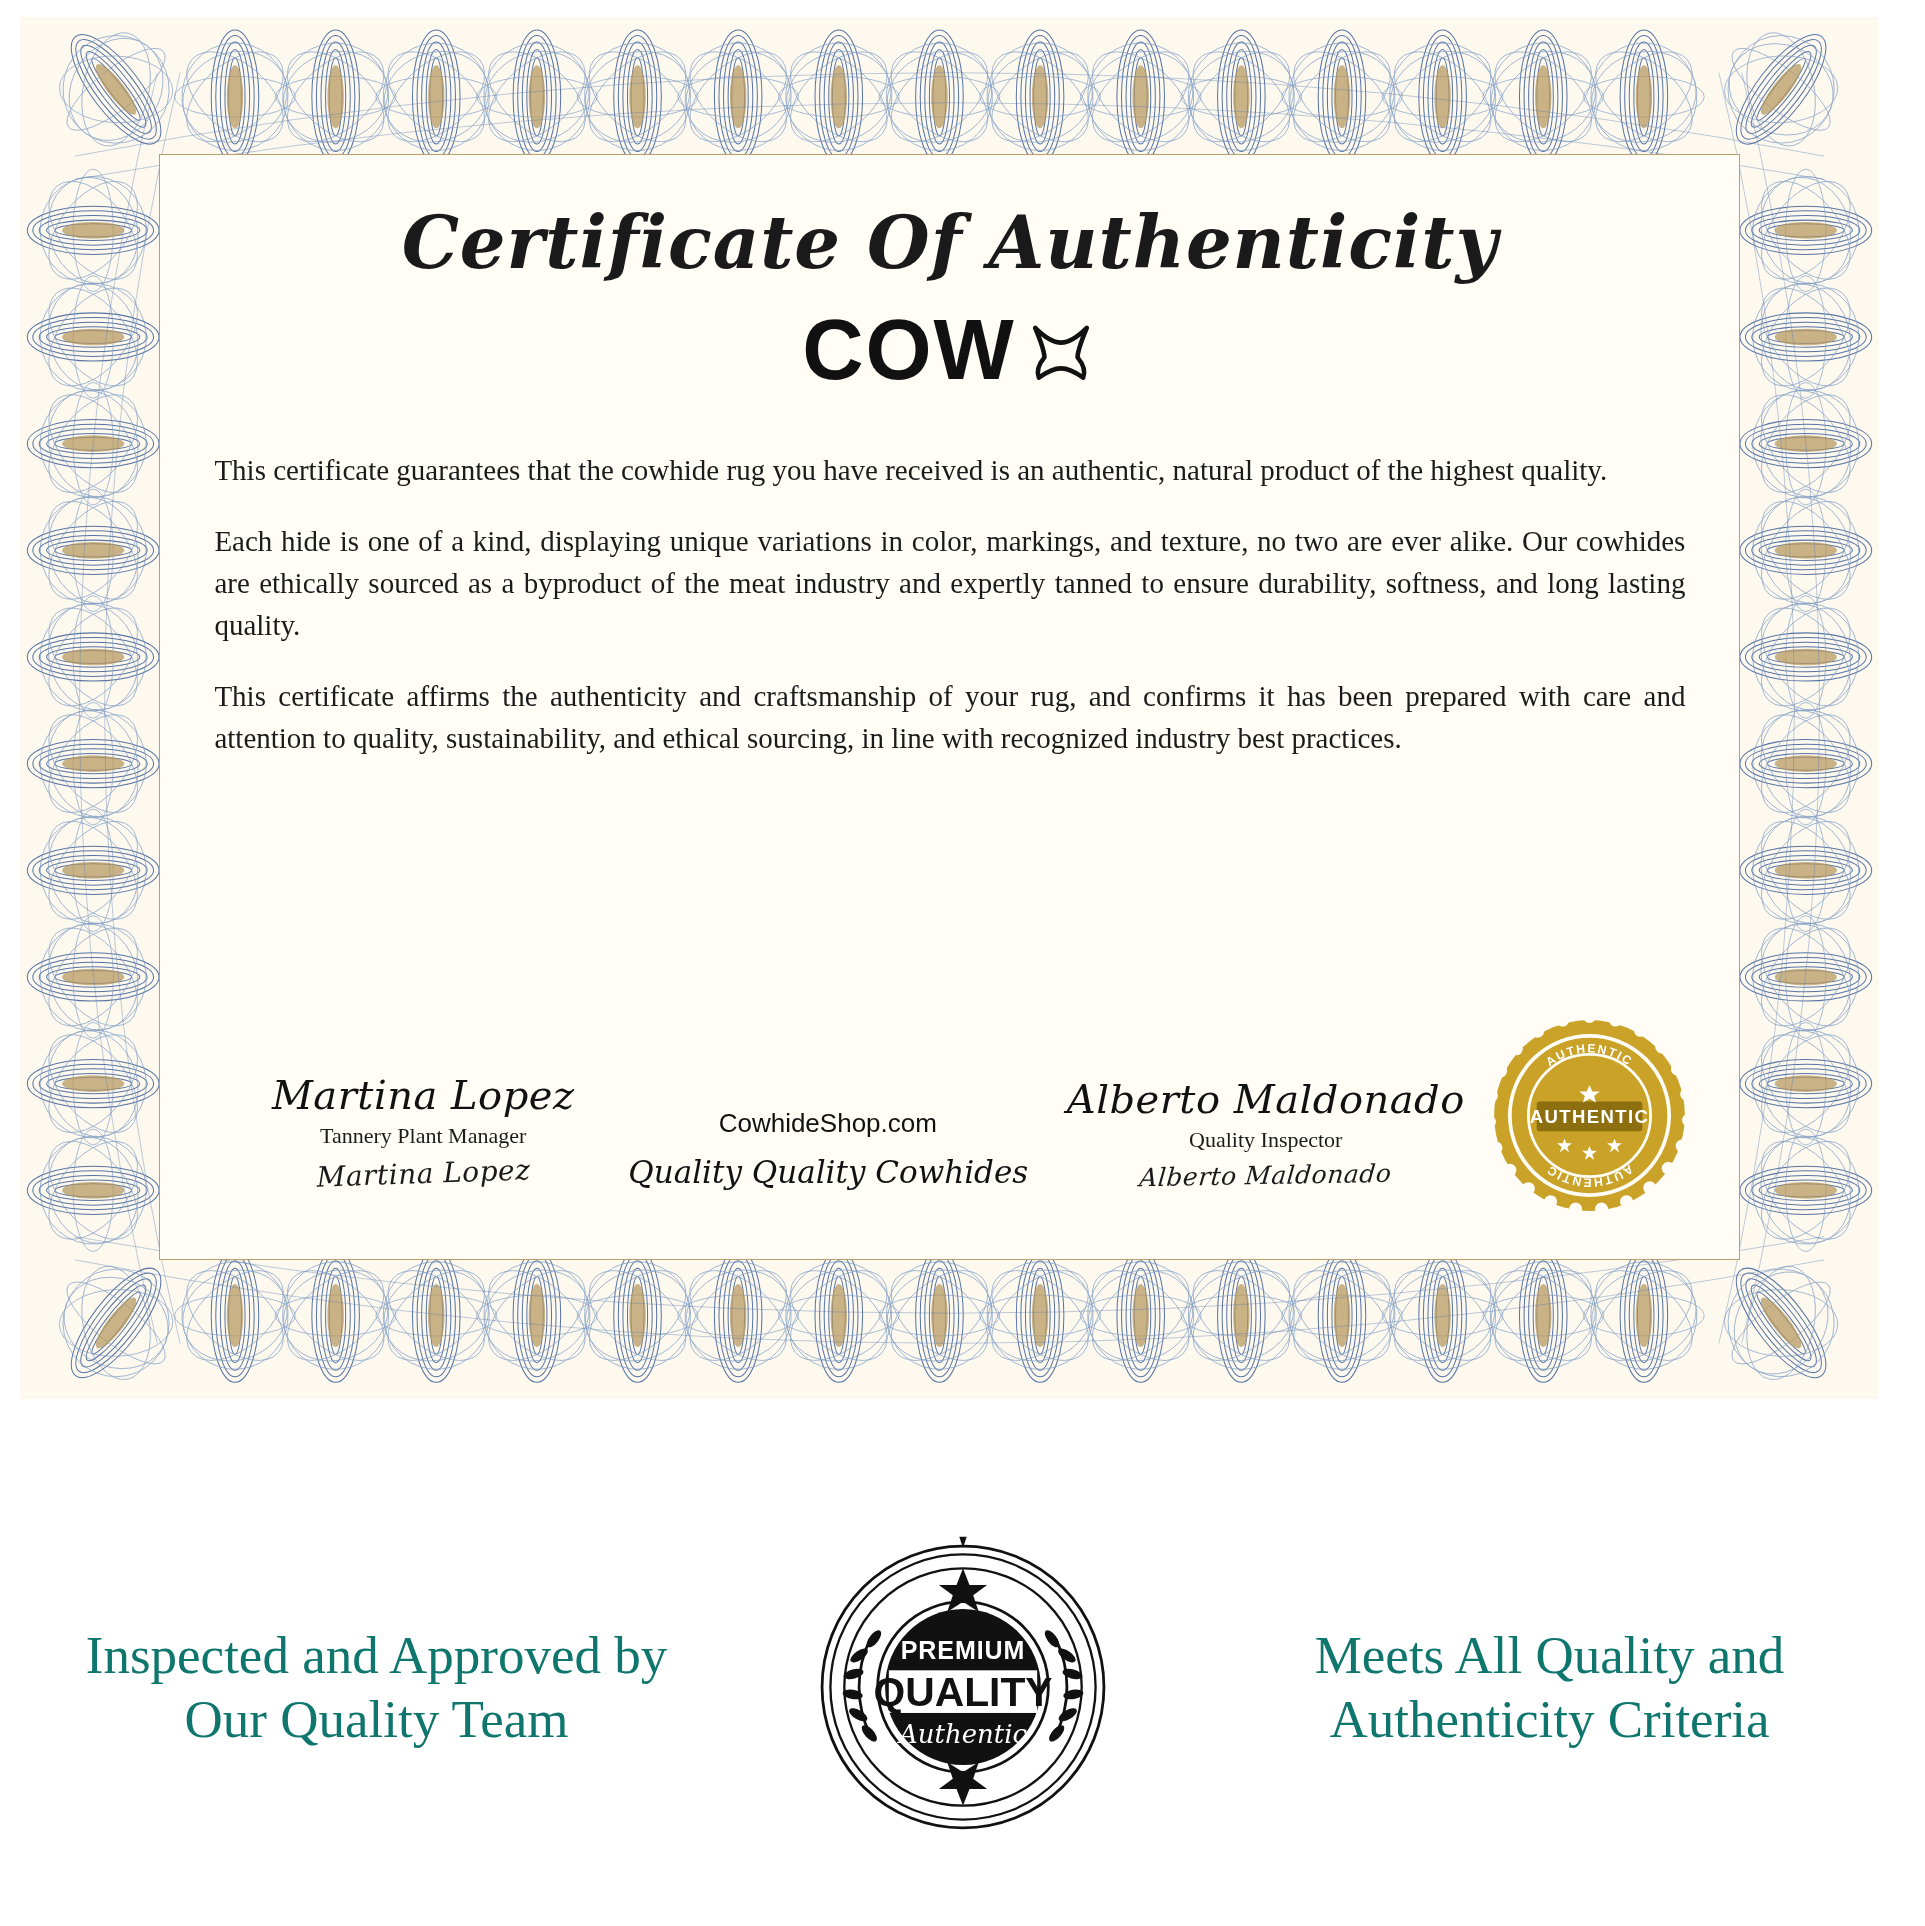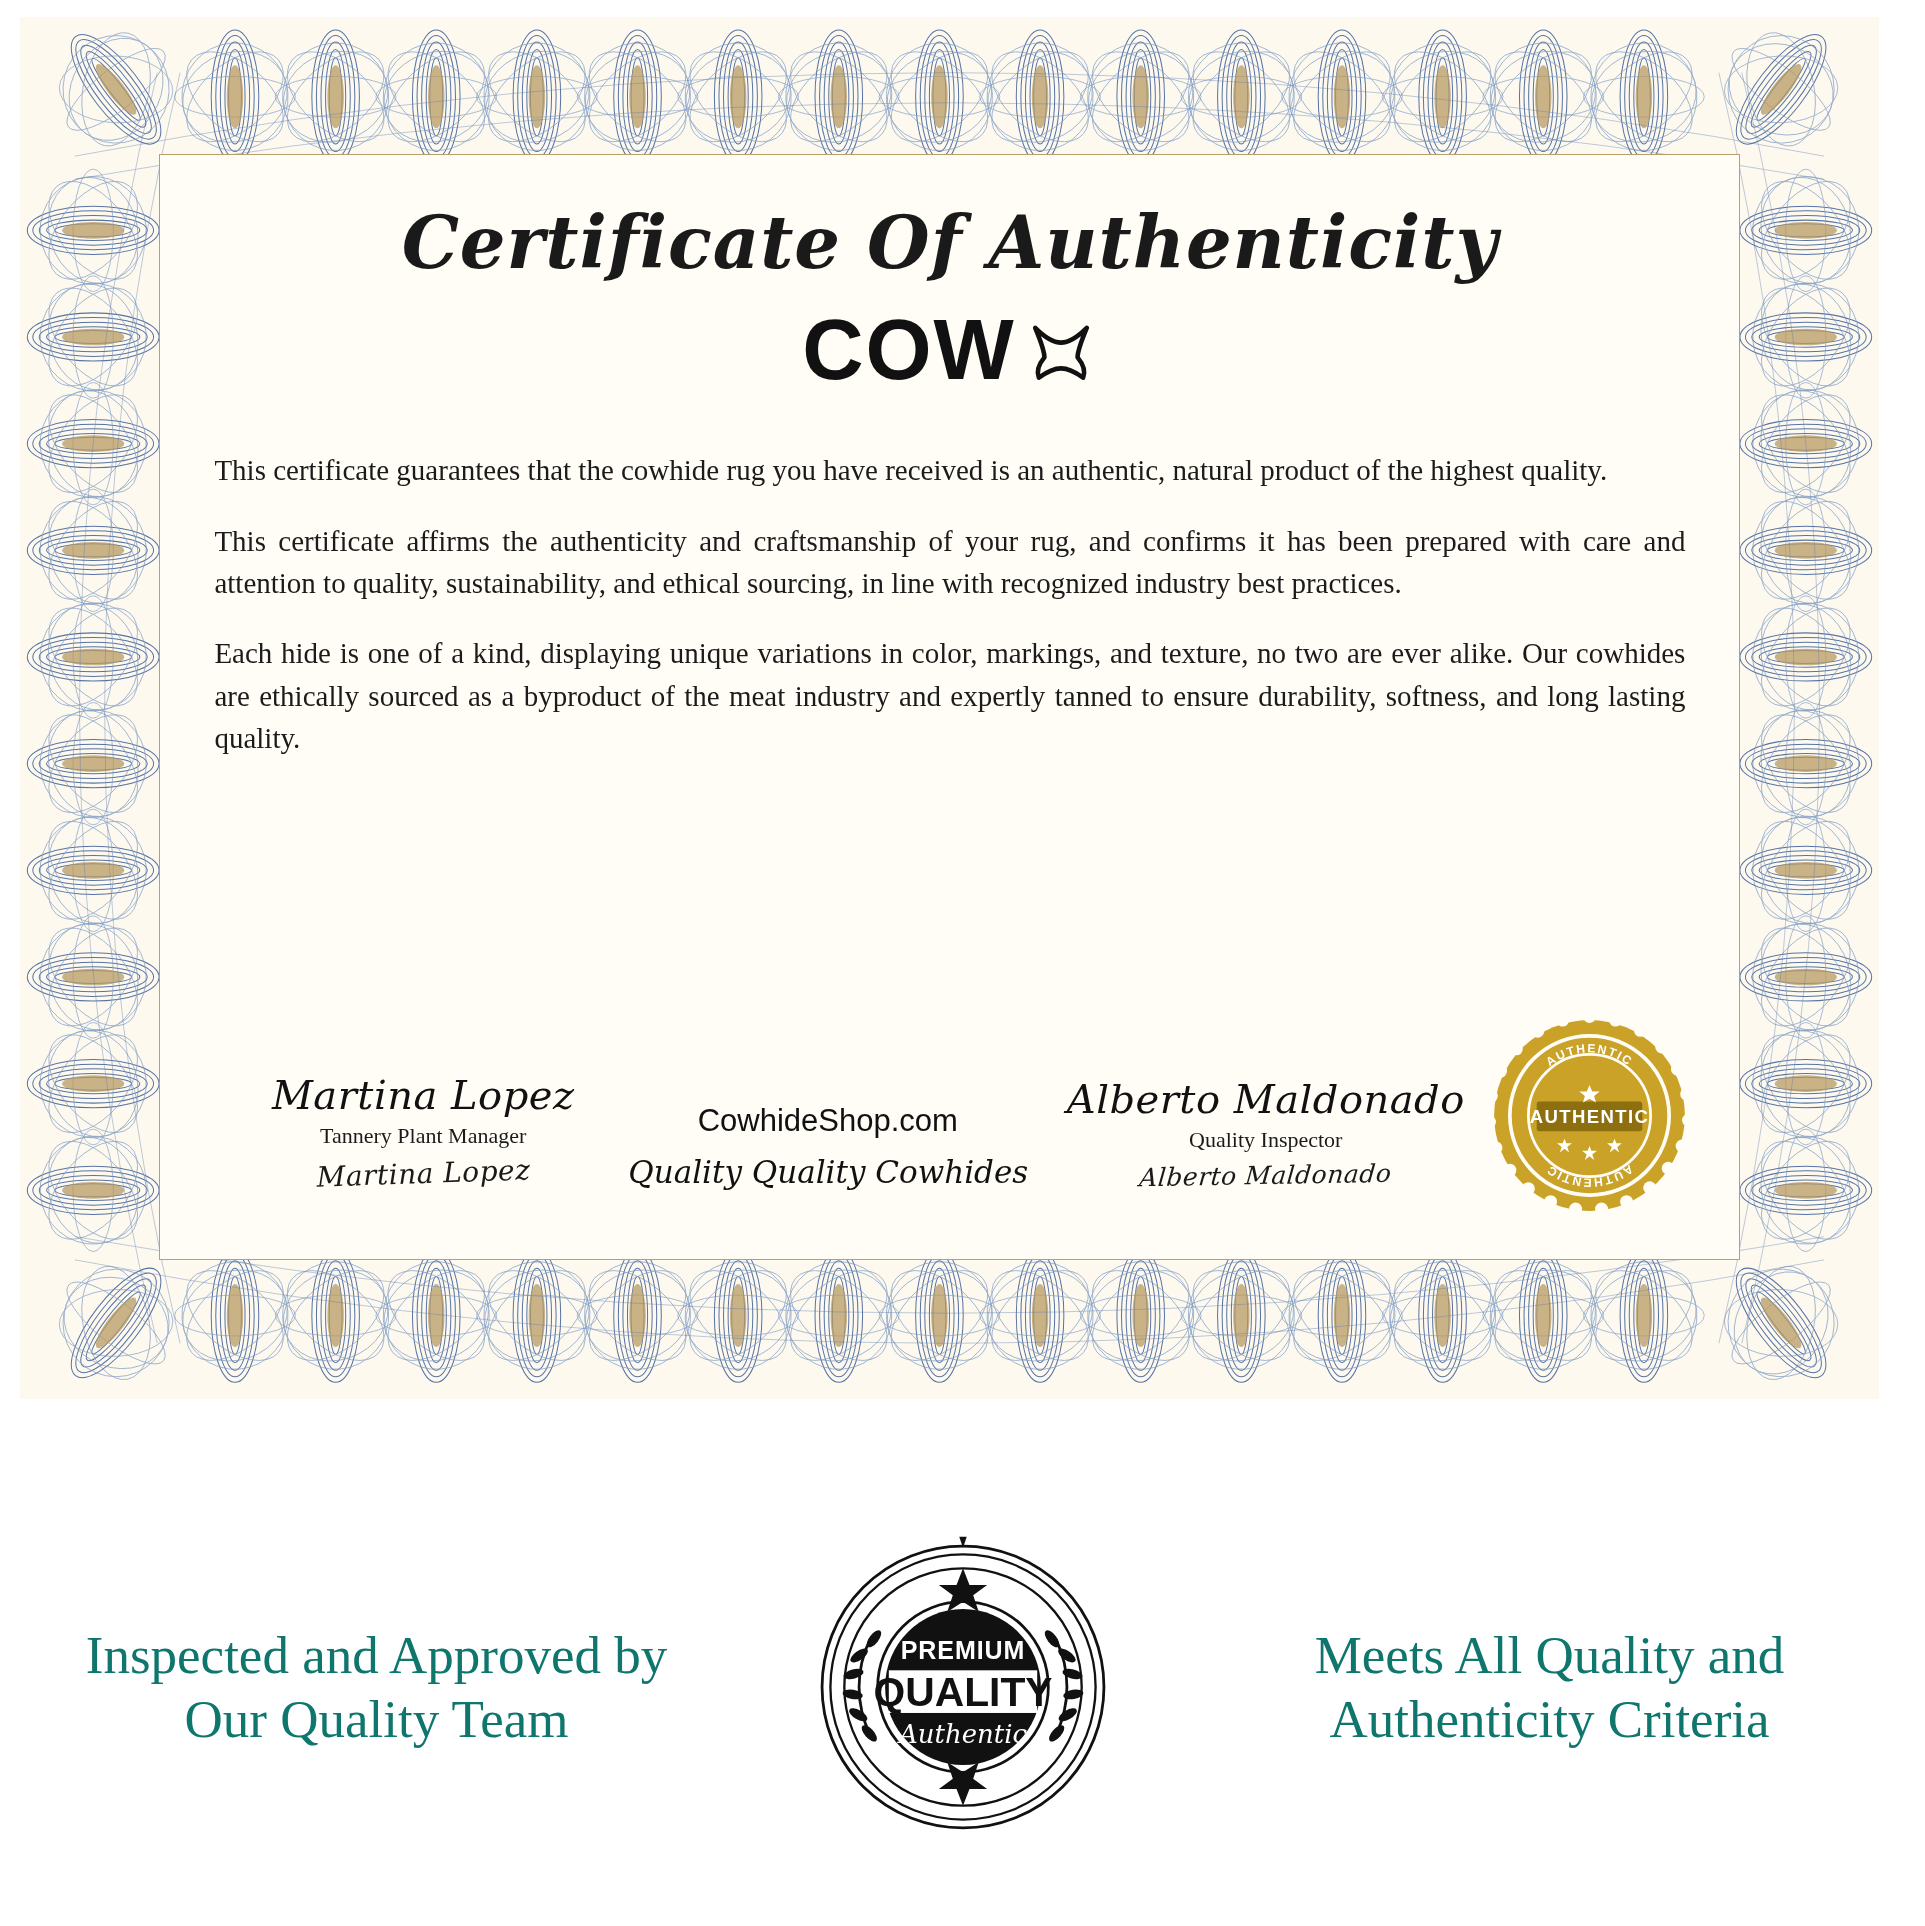--- a/index.html
+++ b/index.html
@@ -129,21 +129,21 @@
     font-size: 28px;
     color: #1a1a1a;
     margin-top: 7.4px;
     transform: rotate(-2deg);
     letter-spacing: 0.5px;
   }
   .sig-scribble.b { transform: rotate(-1deg) skewX(-6deg); font-size: 25px; }
 
   .web-name {
     font-family: "Liberation Sans", sans-serif;
-    font-size: 31px;
+    font-size: 26px;
     color: #111;
     font-weight: 400;
   }
   .web-tag {
     font-family: "DejaVu Serif", serif;
     font-style: italic;
     font-size: 31px;
     color: #111;
     margin-top: 15px;
     white-space: nowrap;
@@ -300,22 +300,22 @@
       <span>COW</span>
       <span class="mark">
         <svg width="70" height="70" viewBox="0 0 76 76">
           <path d="M10 14 Q26 30 38 30 Q50 30 66 14 Q56 38 56 46 Q66 58 62 68 Q48 58 38 58 Q28 58 14 68 Q10 58 20 46 Q20 38 10 14 Z" fill="none" stroke="#111" stroke-width="5" stroke-linejoin="round"></path>
         </svg>
       </span>
     </div>
 
     <div class="body-copy">
       <p>This certificate guarantees that the cowhide rug you have received is an authentic, natural product of the highest quality.</p>
+      <p>Each hide is one of a kind, displaying unique variations in color, markings, and texture, no two are ever alike. Our cowhides are ethically sourced as a byproduct of the meat industry and expertly tanned to ensure durability, softness, and long lasting quality.</p>
       <p>This certificate affirms the authenticity and craftsmanship of your rug, and confirms it has been prepared with care and attention to quality, sustainability, and ethical sourcing, in line with recognized industry best practices.</p>
-      <p>Each hide is one of a kind, displaying unique variations in color, markings, and texture, no two are ever alike. Our cowhides are ethically sourced as a byproduct of the meat industry and expertly tanned to ensure durability, softness, and long lasting quality.</p>
     </div>
 
     <div class="sig-row">
 
       <div class="sig-block left">
         <div class="sig-name">Martina Lopez</div>
         <div class="sig-title">Tannery Plant Manager</div>
         <div class="sig-scribble">Martina Lopez</div>
       </div>
 

